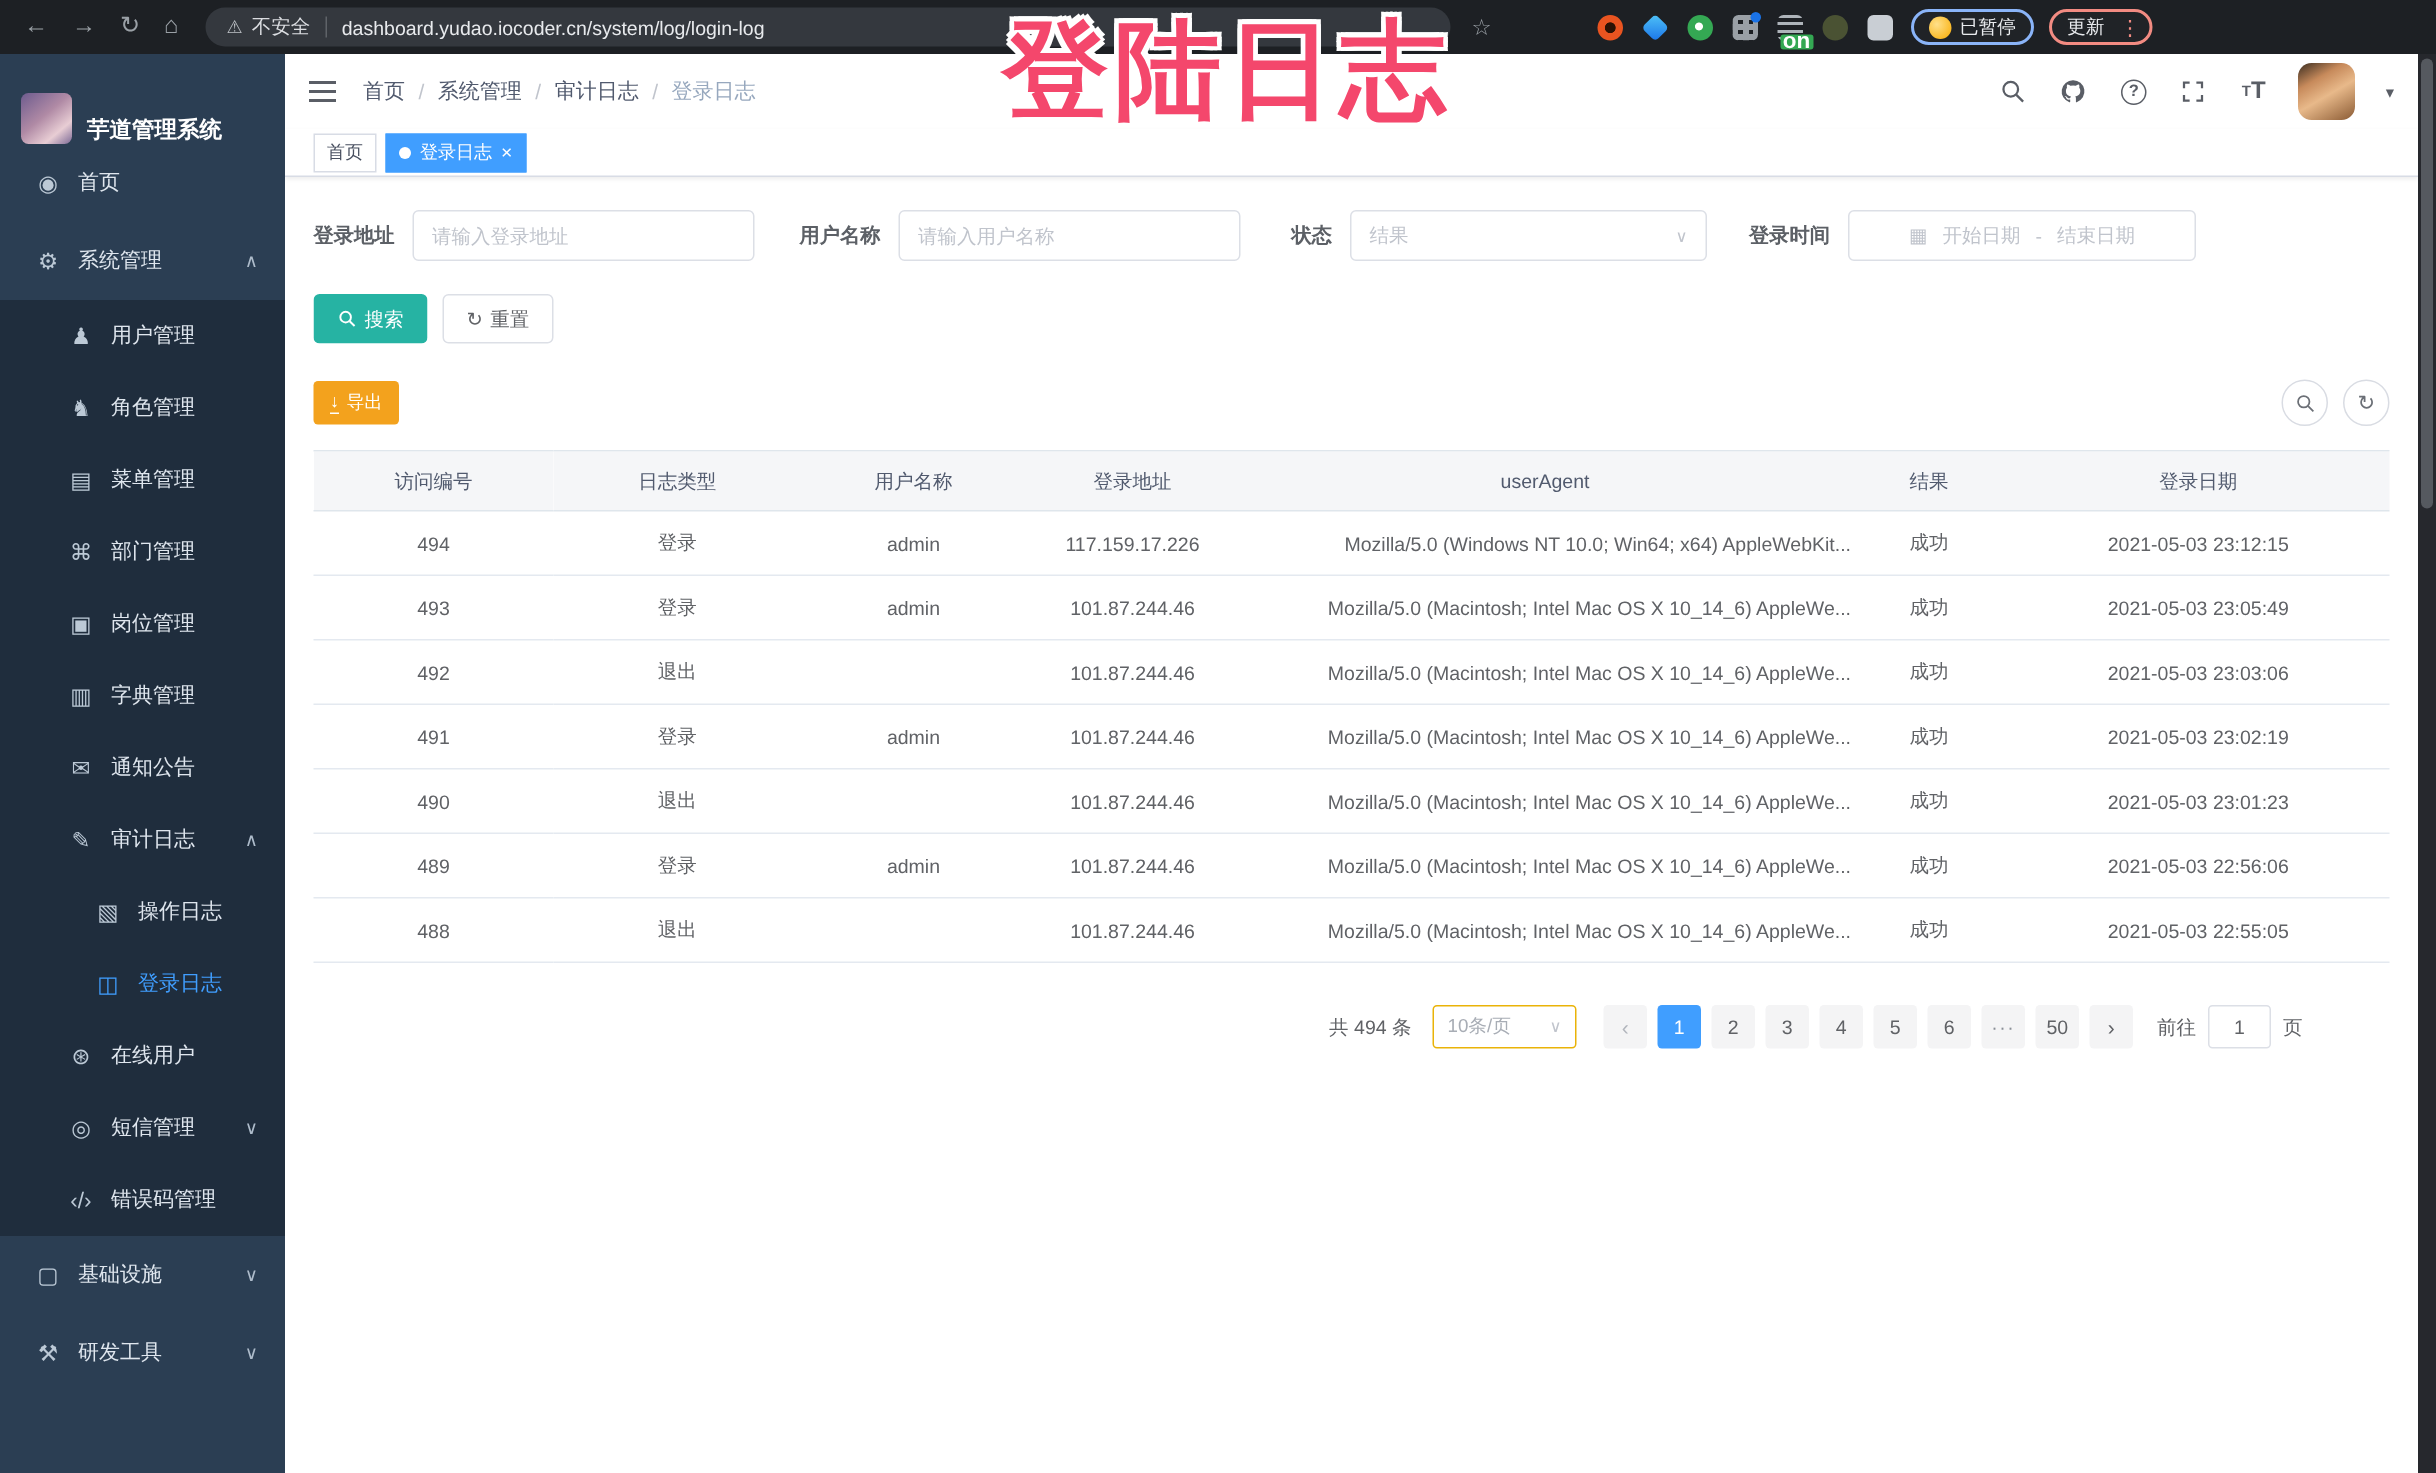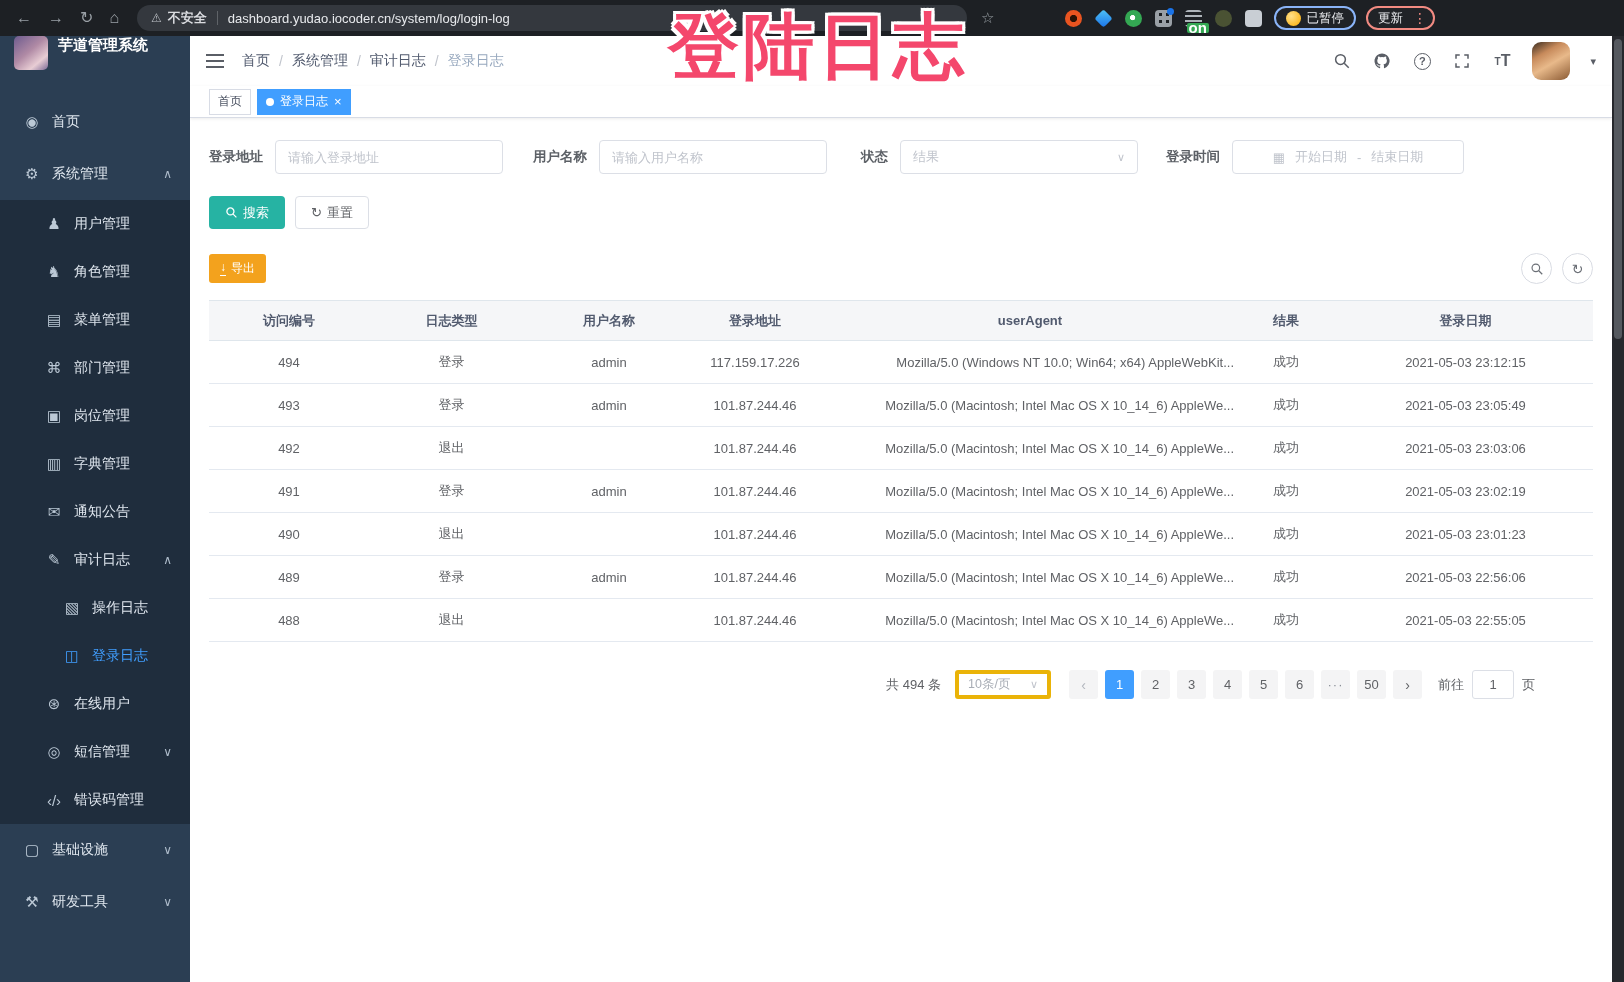--- a/index.html
+++ b/index.html
@@ -6,21 +6,21 @@
   html,body { background:#e9e9e9; }
   body { font-family:"Liberation Sans","DejaVu Sans",sans-serif; }
   .screen { position:relative; width:1624px; height:982px; background:#fff; overflow:hidden; }
 
   
   .browser-bar { position:absolute; top:0; left:0; width:1624px; height:36px; background:#1d2024; display:flex; align-items:center; z-index:10; }
   .nav-btns { display:flex; align-items:center; gap:16px; padding:0 12px 0 16px; }
   .nav-ic { color:#9aa0a6; font-size:16px; line-height:1; cursor:pointer; }
   .url-pill { display:flex; align-items:center; height:26px; background:#34383e; border-radius:13px; padding:0 14px; margin-left:6px; width:830px; color:#dadce0; font-size:13px; }
   .warn-tri { color:#bdc1c6; font-size:12px; margin-right:6px; }
-  .sec-label { color:#dadce0; margin-right:10px;font-weight:bold; }
+  .sec-label { color:#dadce0; margin-right:10px; }
   .url-div { width:1px; height:14px; background:#5f6368; margin-right:10px; }
   .url-text { color:#e8eaed; white-space:nowrap; overflow:hidden; }
   .star { color:#9aa0a6; font-size:15px; margin:0 10px 0 14px; }
   .ext-row { display:flex; align-items:center; gap:13px; margin-left:60px; }
   .ext { width:17px; height:17px; border-radius:50%; position:relative; }
   .ext.sq { border-radius:4px; }
   .ext-orange { background:radial-gradient(circle at 50% 50%, #2b1205 28%, #e95420 32%); }
   .ext-gem { background:linear-gradient(135deg,#4fc3f7,#1a73e8); border-radius:3px; transform:rotate(45deg); width:13px; height:13px; margin:2px; }
   .ext-green { background:radial-gradient(circle at 45% 45%, #fff 18%, #34a853 22%); }
   .ext-grid { background:repeating-linear-gradient(0deg,#9aa0a6 0 4px,transparent 4px 7px), repeating-linear-gradient(90deg,#9aa0a6 0 4px,transparent 4px 7px); border-radius:2px; }
@@ -34,21 +34,21 @@
   .pill-update { border:2px solid #f28b82; margin-left:10px; padding-right:6px; }
   .emoji { width:15px; height:15px; border-radius:50%; background:radial-gradient(circle at 35% 35%, #ffe08a, #f9ab00); }
   .dots-v { color:#f28b82; font-size:14px; margin-left:4px; }
 
   
   .annotation { position:absolute; left:668px; top:0px; z-index:99; font-size:71px; font-weight:bold; letter-spacing:4px; color:#f4476c;
     text-shadow:-3px -3px 0 #fff, 3px -3px 0 #fff, -3px 3px 0 #fff, 3px 3px 0 #fff, 0 -3px 0 #fff, 0 3px 0 #fff, -3px 0 0 #fff, 3px 0 0 #fff; }
 
   
   .sidebar { position:absolute; left:0; top:36px; width:190px; height:946px; background:#2b3e53; z-index:5; overflow:hidden; }
-  .logo-row { display:flex; align-items:flex-start; gap:10px; height:60px; padding-left:14px; }
+  .logo-row { display:flex; align-items:flex-end; gap:10px; height:60px; padding-left:14px; }
   .logo-img { width:34px; height:34px; border-radius:5px; background:linear-gradient(140deg,#6d5b8e 0%,#b08aa5 45%,#e8cdd4 75%, #7c6a96 100%); }
   .logo-title { color:#fff; font-size:15px; font-weight:bold; }
   .m-item { display:flex; align-items:center; height:50px; color:#dfe6ee; font-size:14px; cursor:pointer; position:relative; }
   .m-item.lvl1 { padding-left:20px; height:52px; }
   .m-item.lvl2 { padding-left:42px; background:#1f2d3d; height:48px; }
   .m-item.lvl3 { padding-left:60px; background:#1f2d3d; height:48px; }
   .m-ic { width:24px; font-size:15px; color:#bcc9d6; margin-right:8px; text-align:center; flex:none; }
   .m-lb { white-space:nowrap; }
   .m-ar { position:absolute; right:18px; font-size:12px; color:#aebccb; }
   .m-item.active, .m-item.active .m-ic { color:#409eff; }
@@ -100,28 +100,28 @@
   .tool-row { display:flex; align-items:center; margin-bottom:16px; }
   .btn-export { display:inline-flex; align-items:center; gap:5px; height:29px; padding:0 11px; border-radius:3px; font-size:12px; background:#f3a21d; color:#fff; cursor:pointer; }
   .exp-ic { font-size:12px; border-bottom:1.5px solid #fff; line-height:1.1; }
   .tool-right { margin-left:auto; display:flex; gap:10px; }
   .circle-btn { width:31px; height:31px; border-radius:50%; border:1px solid #d9dce3; display:flex; align-items:center; justify-content:center; color:#6b6f76; cursor:pointer; background:#fff; }
   .circle-btn svg { width:14px; height:14px; stroke:#6b6f76; fill:none; stroke-width:2; }
   .circle-btn .reset-ic { font-size:14px; }
 
   
   table.log { width:100%; border-collapse:collapse; table-layout:fixed; font-size:13px; }
-  table.log th { height:40px; background:#f5f6f8; color:#515a6e; font-weight:bold; text-align:center; border-top:1px solid #dfe6ec; border-bottom:1px solid #dfe6ec; white-space:nowrap; overflow:hidden;margin-top:15px; }
+  table.log th { height:40px; background:#f5f6f8; color:#515a6e; font-weight:normal; text-align:center; border-top:1px solid #dfe6ec; border-bottom:1px solid #dfe6ec; white-space:nowrap; overflow:hidden;margin-top:15px; }
   table.log td { height:43px; color:#606266; text-align:center; border-bottom:1px solid #e4e9f0; white-space:nowrap; overflow:hidden; text-overflow:ellipsis; }
   table.log td.ua { text-align:right; padding-left:8px; }
 
   
   .pagination { display:flex; align-items:center; justify-content:flex-end; margin-top:28px; font-size:13px; color:#606266; padding-right:58px; }
   .pg-total { margin-right:14px; }
-  .pg-size { width:96px; height:29px; border:4px solid #eab308; border-radius:3px; display:flex; align-items:center; justify-content:space-between; padding:0 9px; color:#a8adb5; font-size:12.5px; margin-right:18px; cursor:pointer; }
+  .pg-size { width:96px; height:29px; border:1px solid #eab308; border-radius:3px; display:flex; align-items:center; justify-content:space-between; padding:0 9px; color:#a8adb5; font-size:12.5px; margin-right:18px; cursor:pointer; }
   .pg-nav { width:29px; height:29px; border-radius:3px; background:#f4f4f5; color:#b2b6bd; display:flex; align-items:center; justify-content:center; font-size:14px; cursor:pointer; }
   .page-list { display:flex; align-items:center; gap:7px; margin:0 7px; }
   .pg { min-width:29px; height:29px; border-radius:3px; background:#f4f4f5; color:#606266; display:inline-flex; align-items:center; justify-content:center; font-size:13px; cursor:pointer; padding:0 4px; }
   .pg.act { background:#409eff; color:#fff; }
   .pg.el { letter-spacing:1px; color:#8a8f97; }
   .pg-goto { margin-left:16px; display:flex; align-items:center; gap:8px; }
   .goto-input { width:42px; height:29px; border:1px solid #dcdfe6; border-radius:3px; text-align:center; font-size:13px; color:#606266; outline:none; font-family:inherit; }
 
   
   .scrollbar { position:absolute; right:0; top:36px; width:12px; height:946px; background:#26282d; z-index:8; }

